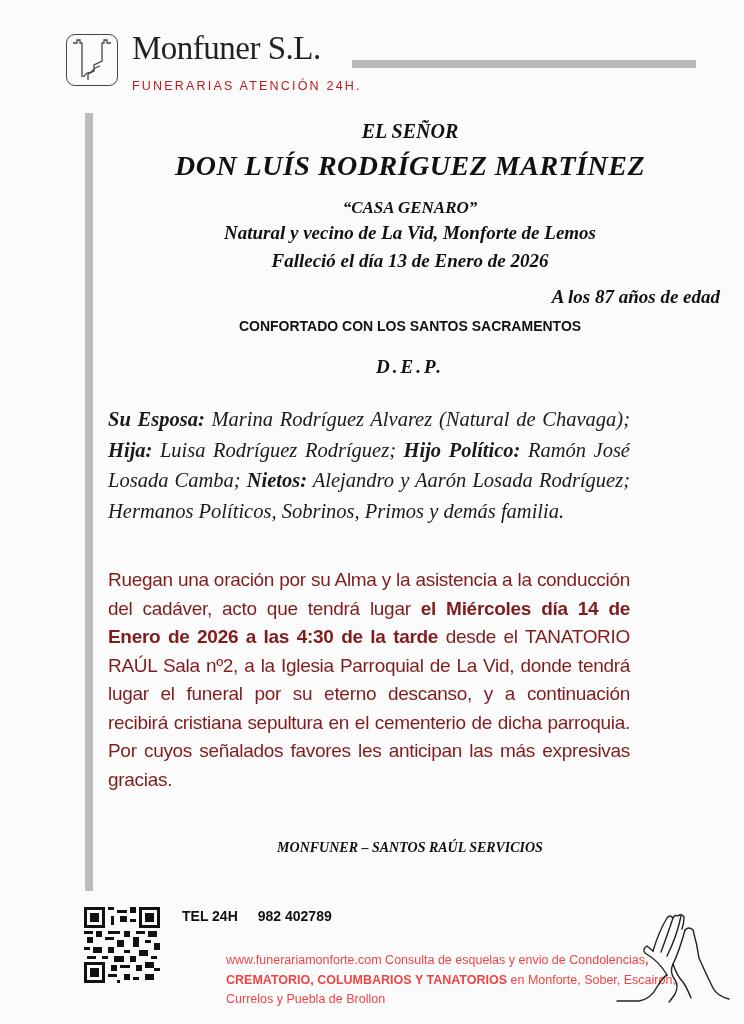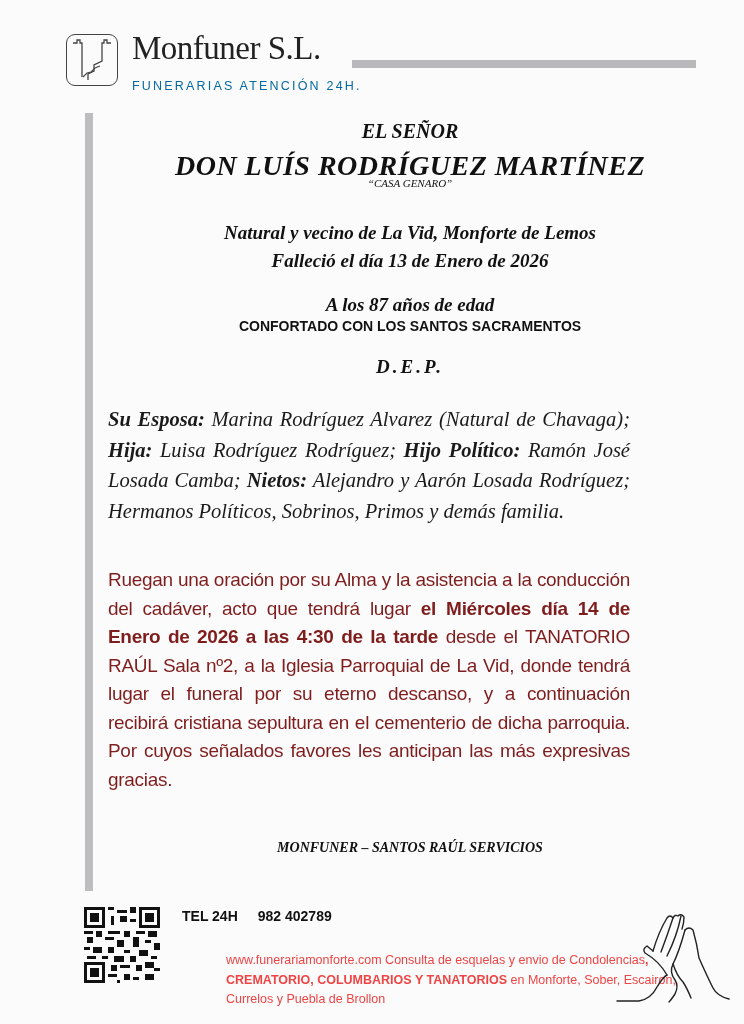--- a/index.html
+++ b/index.html
@@ -5,33 +5,33 @@
   html, body { margin:0; padding:0; }
   body {
     width:744px; height:1024px; position:relative; overflow:hidden;
     background:#fbfbfc; color:#111;
     font-family:"Liberation Sans", sans-serif;
   }
   .abs { position:absolute; }
   
   .logo-box { left:66px; top:34px; width:50px; height:50px; border:1.6px solid #444; border-radius:9px; }
   .brand { left:132px; top:30px; font-family:"Liberation Serif", serif; font-size:33px; color:#222; letter-spacing:-0.5px; white-space:nowrap; }
-  .tagline { left:132px; top:79px; font-size:12.5px; color:#0369a1; letter-spacing:2.2px; white-space:nowrap; }
+  .tagline { left:132px; top:79px; font-size:12.5px; color:#b91c1c; letter-spacing:2.2px; white-space:nowrap; }
   .hbar { left:352px; top:60px; width:344px; height:8px; background:#b9b9bb; }
   .vbar { left:85px; top:113px; width:8px; height:778px; background:#bdbdbf; }
   
   .center { left:100px; width:620px; text-align:center; white-space:nowrap; }
   .script { font-family:"Liberation Serif", serif; font-style:italic; }
   .h-senor { top:120px; font-size:20px; font-weight:bold;text-align:center; }
   .h-name { top:150px; font-size:28px; font-weight:bold; letter-spacing:0.5px; }
-  .h-casa { top:177px; font-size:11px; }
+  .h-casa { top:198px; font-size:17px;font-weight:bold; }
   .h-line { font-size:19px; font-weight:bold; }
   .h-nat { top:222px;text-align:center; }
   .h-fall { top:250px; }
-  .h-edad { top:294px; }
+  .h-edad { top:286px;text-align:right; }
   .confortado { top:318px; font-size:14px; font-weight:bold; }
   .dep { top:356px; font-size:19px; font-weight:bold; letter-spacing:3px; }
   
   .family { left:108px; top:404px; width:522px; font-family:"Liberation Serif", serif; font-style:italic; font-size:20.5px; line-height:30.5px; text-align:justify; color:#1a1a1a; }
   .family b { font-style:italic; }
   .ruegan { left:108px; top:566px; width:522px; font-family:"Liberation Sans", sans-serif; font-size:19px; line-height:28.5px; text-align:justify; color:#7f1d1d; letter-spacing:-0.3px; }
   .grupo { top:840px; font-size:14px; font-weight:bold; }
   
   .qr { left:84px; top:907px; width:76px; height:76px; }
   .tel { left:182px; top:908px; font-size:14px; font-weight:bold; white-space:nowrap; }

